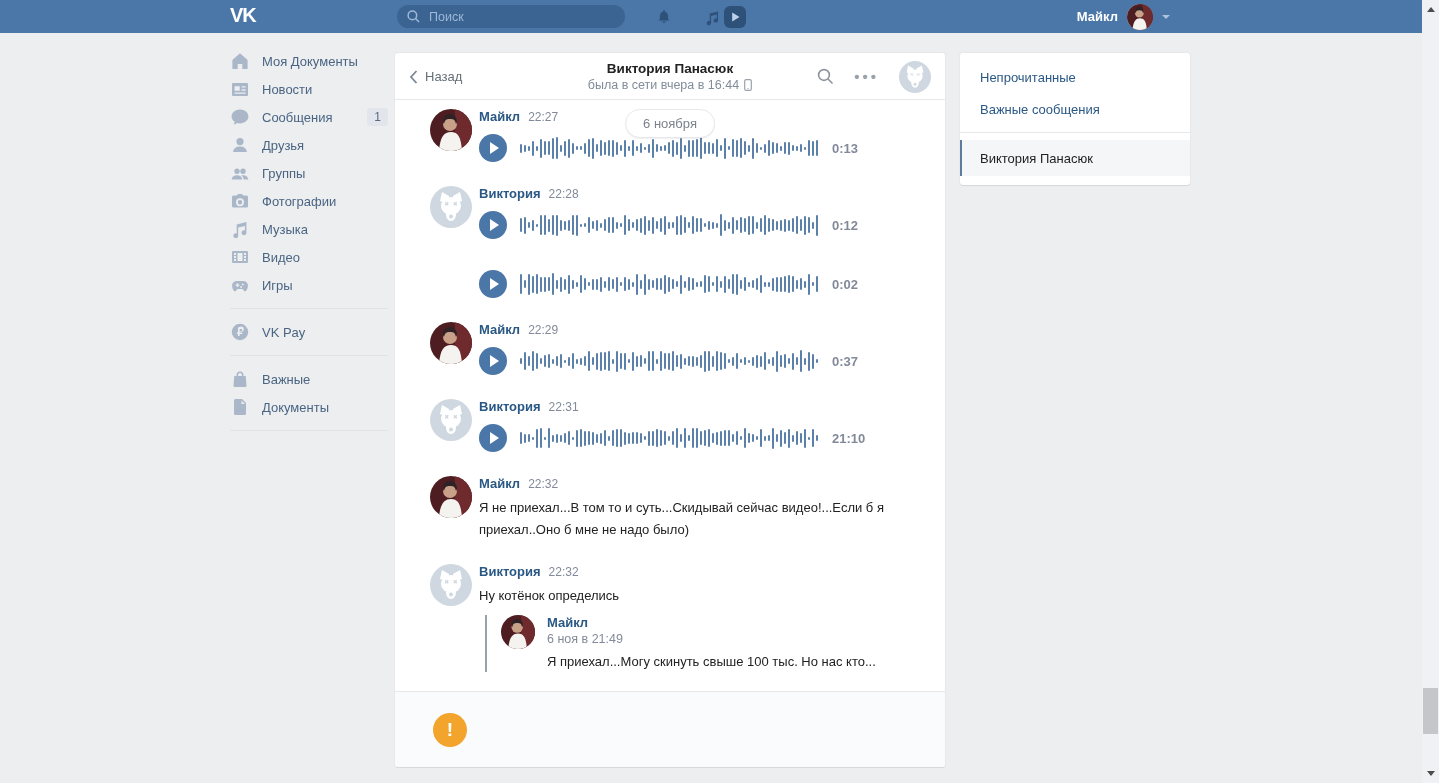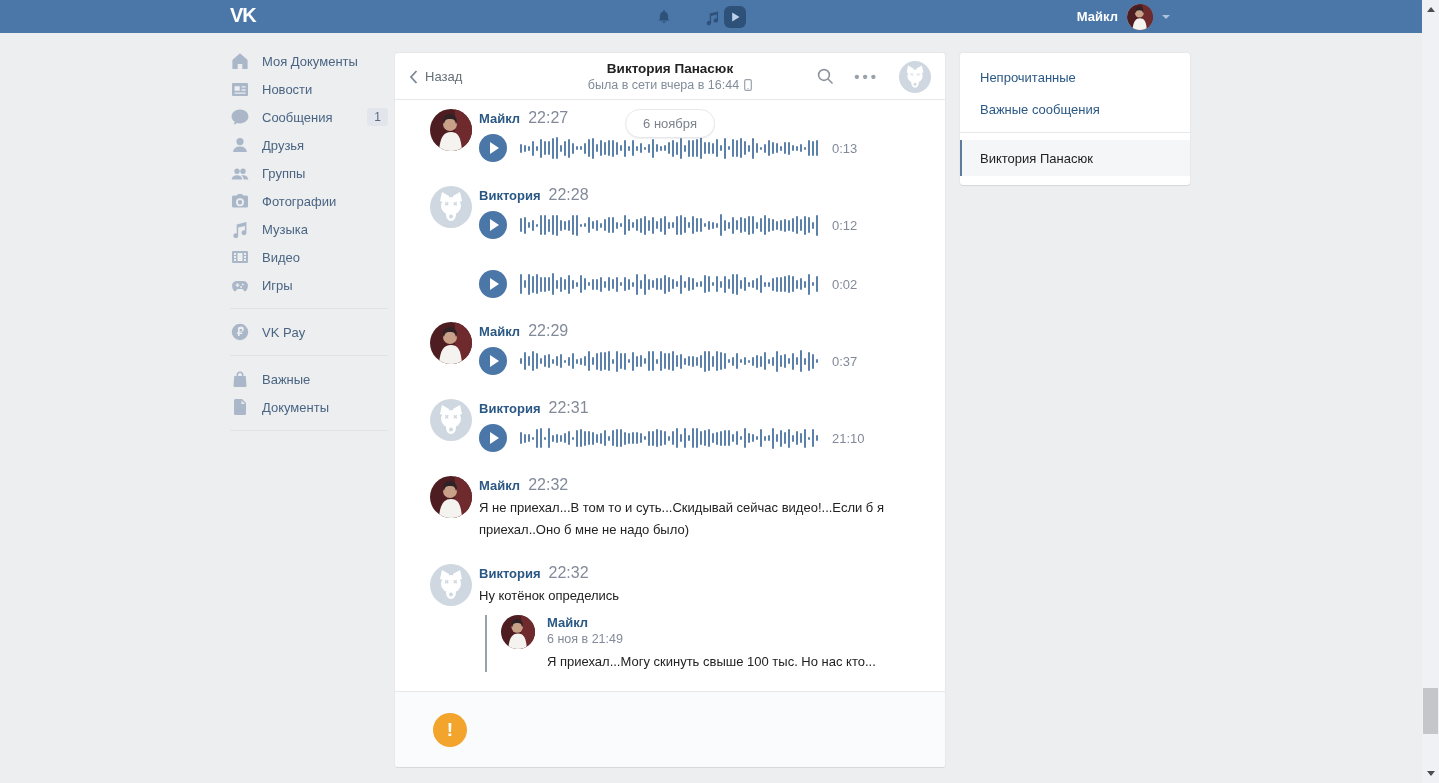--- a/index.html
+++ b/index.html
@@ -50,27 +50,27 @@
   .hdr-btn { cursor:pointer; display:flex; align-items:center; }
   .dots { color:#9aa2ab; font-size:15px; letter-spacing:3px; font-weight:bold; line-height:10px; }
   .hdr-ava { width:32px; height:32px; border-radius:50%; overflow:hidden; cursor:pointer; }
   
   .chat-scroll { position:relative; height:591px; flex:0 0 591px; overflow:hidden; }
   .date-pill { position:absolute; top:9px; left:50%; transform:translateX(-50%); background:#fff; border:1px solid #e7e8ec; border-radius:15px; padding:6px 17px; font-size:13px; color:#7b828c; box-shadow:0 1px 1px rgba(0,0,0,.06); z-index:5; }
   .msg { position:relative; padding:9px 25px 0 84px; margin-bottom:14px; }
   .msg .ava { position:absolute; left:35px; top:9px; width:42px; height:42px; border-radius:50%; overflow:hidden; cursor:pointer; }
   .msg-head { display:flex; align-items:baseline; gap:8px; height:18px; }
   .msg-name { font-weight:bold; color:#2a5885; cursor:pointer; }
-  .msg-time { color:#828a99; font-size:16px; }
+  .msg-time { color:#828a99; font-size:12px; }
   .voice { display:flex; align-items:center; margin-top:6px; height:30px; }
   .playbtn { width:28px; height:28px; border-radius:50%; background:#4a76a8; display:flex; align-items:center; justify-content:center; margin-right:13px; cursor:pointer; flex:0 0 28px; }
   .playbtn i { display:block; width:0; height:0; border-top:6px solid transparent; border-bottom:6px solid transparent; border-left:9px solid #fff; margin-left:3px; }
   .wave { display:flex; align-items:center; height:26px; width:302px; cursor:pointer; }
   .wave i { display:block; width:2px; margin-right:2px; background:#5b80aa; border-radius:1px; }
-  .vdur { color:#828a99; margin-left:10px; font-size:13px; }
+  .vdur { color:#828a99; margin-left:10px; font-size:13px;font-weight:bold; }
   .msg p { margin:3px 0 0 0; line-height:22px; }
   .msg p + p { margin-top:14px; }
   .quote { margin-top:8px; margin-left:6px; border-left:2px solid #98a2ad; padding-left:14px; }
   .quote-inner { position:relative; padding-left:46px; min-height:34px; }
   .qava { position:absolute; left:0; top:0; width:34px; height:34px; border-radius:50%; overflow:hidden; cursor:pointer; }
   .qname { font-weight:bold; color:#2a5885; line-height:16px; cursor:pointer; }
   .qdate { color:#828a99; font-size:12.5px; line-height:16px; }
   .qtext { margin-top:5px; line-height:20px; }
   
   .warning { flex:1; border-top:1px solid #e7e8ec; background:#fafbfc; display:flex; align-items:center; padding-left:38px; border-radius:0 0 3px 3px; }
@@ -80,20 +80,27 @@
   .right-card { position:absolute; left:960px; top:53px; width:230px; background:#fff; border-radius:3px; box-shadow:0 1px 0 0 #d7d8db, 0 0 0 1px #e7e8ec; padding:8px 0 9px 0; }
   .filter { height:32px; display:flex; align-items:center; padding:0 20px; color:#2a5885; cursor:pointer; }
   .rp-div { height:1px; background:#e7e8ec; margin:7px 0; }
   .active-dialog { height:36px; display:flex; align-items:center; padding:0 18px; background:#f5f6f8; border-left:2px solid #5e7a9d; color:#222; cursor:pointer; }
 </style>
 </head>
 <body>
 
 <div class="topbar">
   <div class="logo">VK</div>
+  <div class="tb-search">
+    <svg width="13" height="13" viewBox="0 0 14 14">
+        <circle cx="5.8" cy="5.8" r="4.6" fill="none" stroke="#9db8d8" stroke-width="1.6"></circle>
+        <line x1="9.2" y1="9.2" x2="13" y2="13" stroke="#9db8d8" stroke-width="1.6"></line>
+      </svg>
+    <input placeholder="Поиск" style="">
+  </div>
   <div class="tb-ic" style="left:652px">
     <svg width="18" height="18" viewBox="0 0 24 24" fill="#2e5179">
         <path d="M12 3a1.3 1.3 0 0 1 1.3 1.3v.7A5.6 5.6 0 0 1 17.4 10v4.3l1.7 2.2H4.9L6.6 14.3V10a5.6 5.6 0 0 1 4.1-5v-.7A1.3 1.3 0 0 1 12 3zm2.1 14.6a2.1 2.1 0 1 1-4.2 0z"></path>
       </svg>
   </div>
   <div class="tb-ic" style="left:700px">
     <svg width="17" height="17" viewBox="0 0 20 20" fill="#2e5179">
         <path d="M8.3 16.6a2.5 2.5 0 1 1-1.5-2.3V5.2l9.7-2.3v10.6a2.5 2.5 0 1 1-1.5-2.3V6.5L8.3 8.1z"></path>
       </svg>
   </div>

